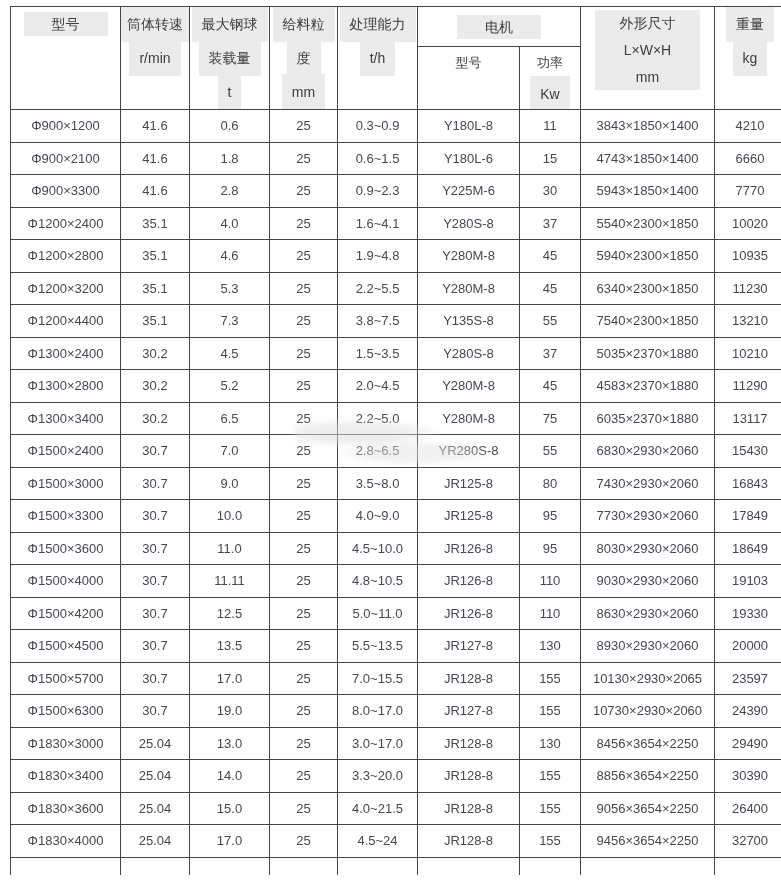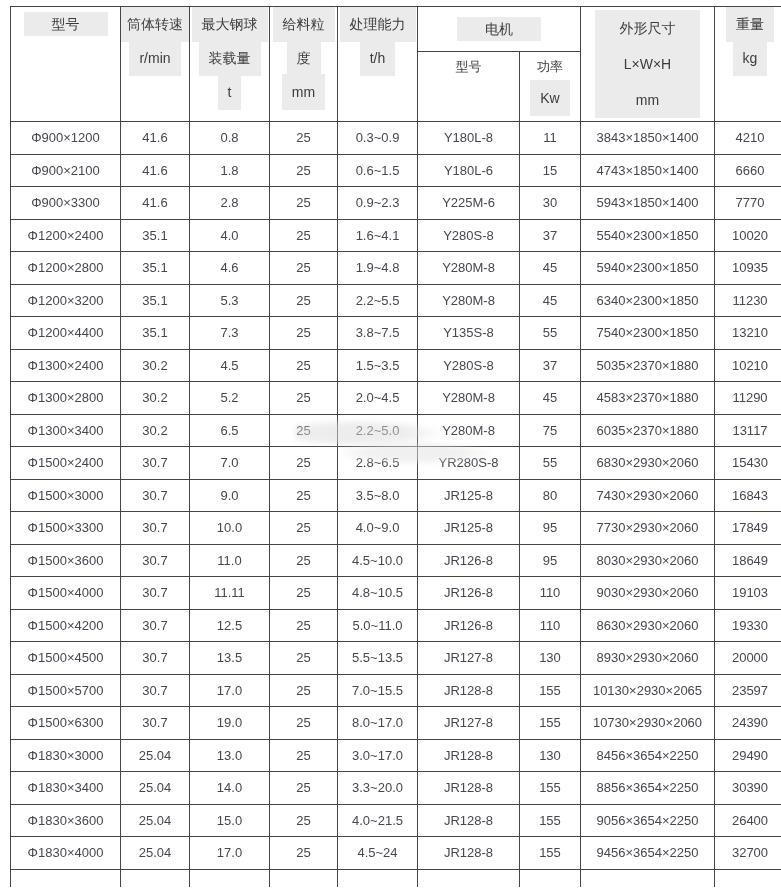--- a/index.html
+++ b/index.html
@@ -29,21 +29,21 @@
   th.grp{vertical-align:middle;height:40px;}
   th.sub{height:62px;}
   .hline{height:34px;display:flex;align-items:center;justify-content:center;}
   .hline-s{height:31px;display:flex;align-items:center;justify-content:center;}
   .hl{
     display:inline-block;background:var(--hl-bg);
     padding:9px 10px;font-size:14px;line-height:18px;color:var(--header-text);
   }
   .hl-wide{padding:3px 28px;}
   .hl-block{
-    background:var(--hl-bg);margin:3px 14px;height:108px;
+    background:var(--hl-bg);margin:3px 14px;height:80px;
     display:flex;flex-direction:column;justify-content:space-around;
   }
   .hl-block .bline{font-size:14px;line-height:18px;}
   tbody td{height:32.5px;}
   tr[data-name="partial-row"] td{height:18px;border-bottom:none;}
   .watermark{
     position:absolute;left:295px;top:415px;width:200px;height:52px;
     pointer-events:none;opacity:0.5;filter:blur(2px);
     background:
       radial-gradient(ellipse 90px 14px at 60px 18px, #dcdcdc 60%, transparent 100%),
@@ -139,21 +139,21 @@
           <div class="hline-s">
               <span class="hl" data-name="header-motor-power-unit">Kw</span>
             </div>
         </th>
       </tr>
     </thead>
     <tbody data-name="table-body">
         <tr data-name="table-row">
           <td data-name="cell-model">Φ900×1200</td>
           <td data-name="cell-speed">41.6</td>
-          <td data-name="cell-ball_load">0.8</td>
+          <td data-name="cell-ball_load">0.6</td>
           <td data-name="cell-feed_size">25</td>
           <td data-name="cell-capacity">0.3~0.9</td>
           <td data-name="cell-motor_model">Y180L-8</td>
           <td data-name="cell-motor_power">11</td>
           <td data-name="cell-dimensions">3843×1850×1400</td>
           <td data-name="cell-weight">4210</td>
         </tr>
         <tr data-name="table-row">
           <td data-name="cell-model">Φ900×2100</td>
           <td data-name="cell-speed">41.6</td>

